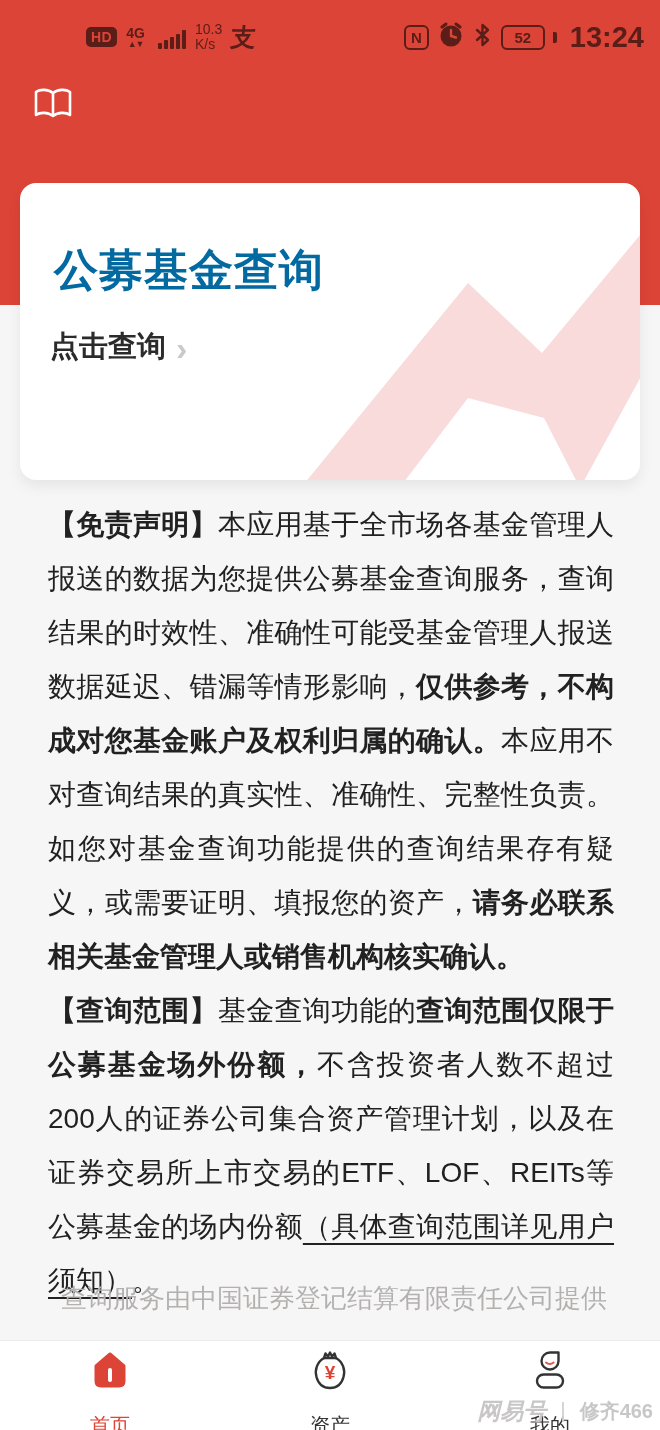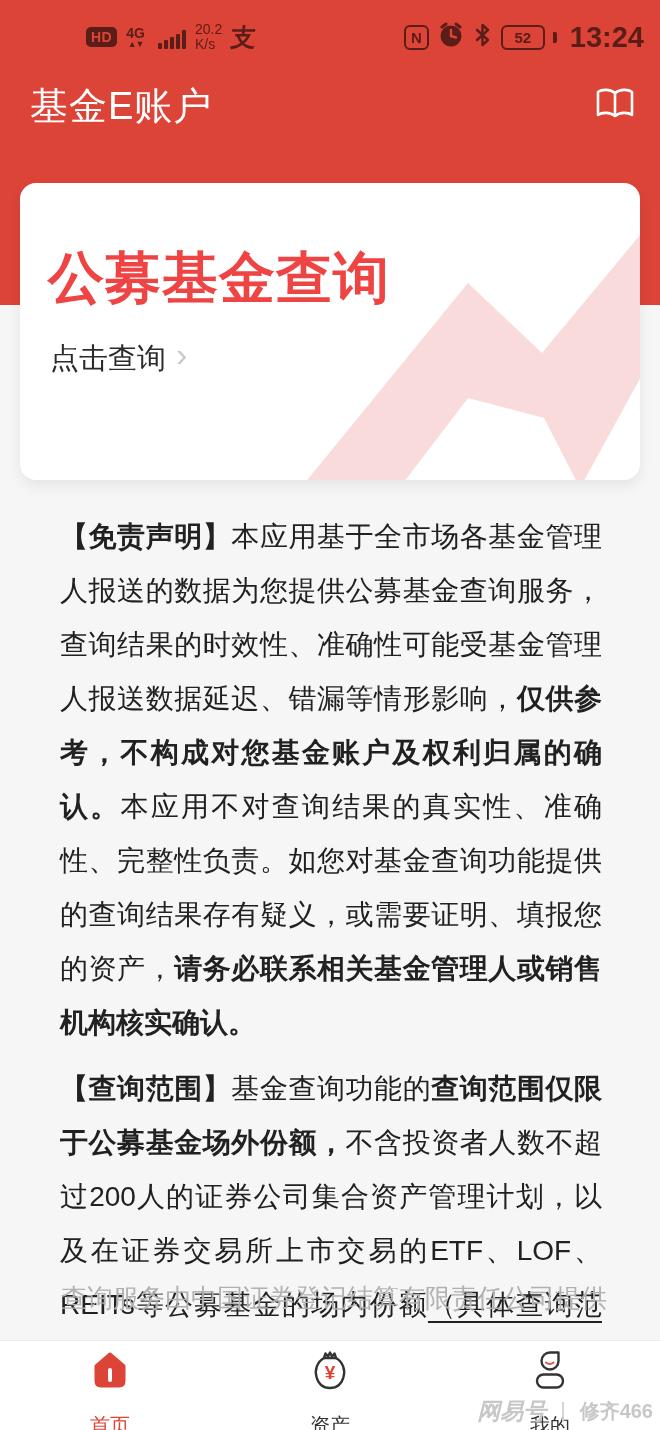--- a/index.html
+++ b/index.html
@@ -28,29 +28,29 @@
   .battery .nub { width:4px; height:11px; background:#5a1d18; border-radius:0 2px 2px 0; }
   .sb-time { font-size:29px; font-weight:700; margin-left:4px; }
 
   
   .app-bar { position:absolute; left:0; top:78px; width:660px; height:56px; display:flex; align-items:center; justify-content:space-between; padding:0 22px 0 30px; }
   .app-title { color:#ffffff; font-size:38px; font-weight:500; letter-spacing:1px; }
   .book-btn { width:46px; height:42px; display:flex; align-items:center; justify-content:center; }
 
   
   .hero-card { position:absolute; left:20px; top:183px; width:620px; height:297px; background:#ffffff; border-radius:16px; box-shadow:0 6px 14px rgba(0,0,0,.07); overflow:hidden; }
-  .hero-title { position:absolute; left:28px; top:58px; font-size:56px; font-weight:800; color:#ef4444; letter-spacing:1px; }
-  .hero-action { position:absolute; left:30px; top:156px; display:flex; align-items:flex-start; }
+  .hero-title { position:absolute; left:34px; top:58px; font-size:44px; font-weight:800; color:#0369a1; letter-spacing:1px; }
+  .hero-action { position:absolute; left:30px; top:144px; display:flex; align-items:flex-end;font-weight:bold; }
   .hero-action .lbl { font-size:29px; color:#2b2b2b; }
   .hero-action .chev { font-size:34px; color:#c9c9c9; margin-left:10px; line-height:1; transform:translateY(-2px); }
   .zigzag { position:absolute; right:0; bottom:0; }
 
   
   .disclaimer { position:absolute; left:48px; top:498px; width:566px; color:#212121; font-size:28px; line-height:54px; text-align:justify; }
-  .disclaimer p { margin:12px; }
+  .disclaimer p { margin:0; }
   .disclaimer .b { font-weight:700; }
   .disclaimer .u { text-decoration:underline; text-underline-offset:7px; text-decoration-thickness:1.5px; }
 
   
   .provider-note { position:absolute; left:4px; top:1281px; width:660px; text-align:center; color:#b3b0b0; font-size:26px; }
 
   
   .tab-bar { position:absolute; left:0; top:1340px; width:660px; height:90px; background:#ffffff; border-top:1px solid #ececec; display:flex; }
   .tab { flex:1; display:flex; flex-direction:column; align-items:center; justify-content:flex-start; padding-top:8px; }
   .tab .icon { width:46px; height:46px; display:flex; align-items:center; justify-content:center; }
@@ -84,21 +84,21 @@
         </span>
         <span class="bars">
           <i style="height:6px"></i>
             <i style="height:9px"></i>
             <i style="height:12px"></i>
             <i style="height:15px"></i>
             <i style="height:19px"></i>
         </span>
       </span>
       <span class="speed">
-        <span>20.2</span><br>
+        <span>10.3</span><br>
         <span>K/s</span>
       </span>
       <span class="alipay">支</span>
     </div>
     <div class="sb-right">
       <span class="nfc">N</span>
       <span>
         <svg width="26" height="26" viewBox="0 0 26 26">
           <line x1="4" y1="5" x2="8" y2="2" stroke="#5a1d18" stroke-width="3" stroke-linecap="round"></line>
           <line x1="22" y1="5" x2="18" y2="2" stroke="#5a1d18" stroke-width="3" stroke-linecap="round"></line>
@@ -116,21 +116,20 @@
         <span class="shell">
             <span>52</span>
           </span>
         <span class="nub"></span>
       </span>
       <span class="sb-time">13:24</span>
     </div>
   </div>
 
   <div class="app-bar">
-    <div class="app-title">基金E账户</div>
     <div class="book-btn">
       <span>
         <svg width="42" height="36" viewBox="0 0 42 36">
           <path d="M21 7 C16 3 8 3 4 6 V29 C8 26 16 26 21 30 C26 26 34 26 38 29 V6 C34 3 26 3 21 7 Z" fill="none" stroke="#ffffff" stroke-width="2.6" stroke-linejoin="round"></path>
           <line x1="21" y1="7" x2="21" y2="30" stroke="#ffffff" stroke-width="2.6"></line>
         </svg>
       </span>
     </div>
   </div>
 

